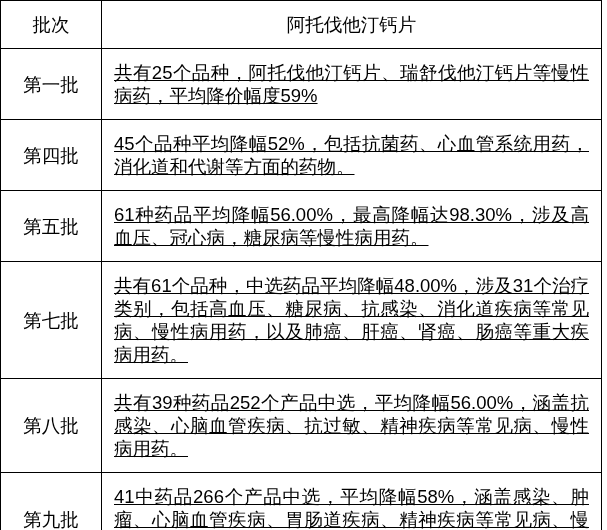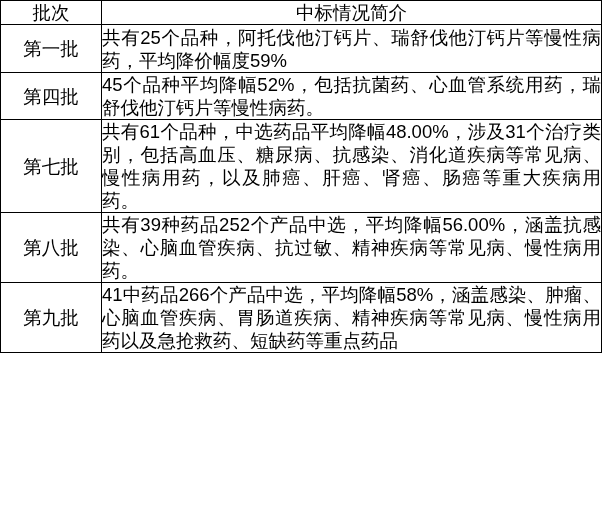--- a/index.html
+++ b/index.html
@@ -20,56 +20,61 @@
     width: 602px;
     font-family: "Liberation Sans", "DejaVu Sans", sans-serif;
     font-size: 18.5px;
     line-height: 23px;
     color: #000000;
   }
   table.proc-table td {
     border: 1px solid #000000;
     vertical-align: middle;
     overflow: hidden;
-    padding: 0;
+    padding: 12px;
   }
   col.col-batch { width: 101px; }
   td.batch-cell {
     text-align: center;
     padding: 0 2px;
   }
   td.summary-cell {
     text-align: justify;
     padding: 0 6px 0 3px;
+    text-decoration: underline;
   }
   tr.header-row td {
     text-align: center;
   }
 </style>
 </head>
 <body>
 
 <div class="page">
   <table class="proc-table">
     <colgroup>
       <col class="col-batch">
       <col>
     </colgroup>
     <tbody>
       <tr class="header-row" style="height:23px">
         <td class="batch-cell">批次</td>
-        <td>中标情况简介</td>
+        <td>阿托伐他汀钙片</td>
       </tr>
       <tr style="height:48px">
         <td class="batch-cell">第一批</td>
         <td class="summary-cell">共有25个品种，阿托伐他汀钙片、瑞舒伐他汀钙片等慢性病药，平均降价幅度59%</td>
       </tr>
       <tr style="height:47px">
         <td class="batch-cell">第四批</td>
-        <td class="summary-cell">45个品种平均降幅52%，包括抗菌药、心血管系统用药，瑞舒伐他汀钙片等慢性病药。</td>
+        <td class="summary-cell">45个品种平均降幅52%，包括抗菌药、心血管系统用药，消化道和代谢等方面的药物。</td>
+      </tr>
+      <tr style="height:47px">
+        <td class="batch-cell">第五批</td>
+        <td class="summary-cell">61种药品平均降幅56.00%，最高降幅达98.30%，涉及高血压、冠心病，糖尿病等慢性病用药。</td>
       </tr>
       <tr style="height:72px">
         <td class="batch-cell">第七批</td>
         <td class="summary-cell">共有61个品种，中选药品平均降幅48.00%，涉及31个治疗类别，包括高血压、糖尿病、抗感染、消化道疾病等常见病、慢性病用药，以及肺癌、肝癌、肾癌、肠癌等重大疾病用药。</td>
       </tr>
       <tr style="height:64px">
         <td class="batch-cell">第八批</td>
         <td class="summary-cell">共有39种药品252个产品中选，平均降幅56.00%，涵盖抗感染、心脑血管疾病、抗过敏、精神疾病等常见病、慢性病用药。</td>
       </tr>
       <tr style="height:70px">

